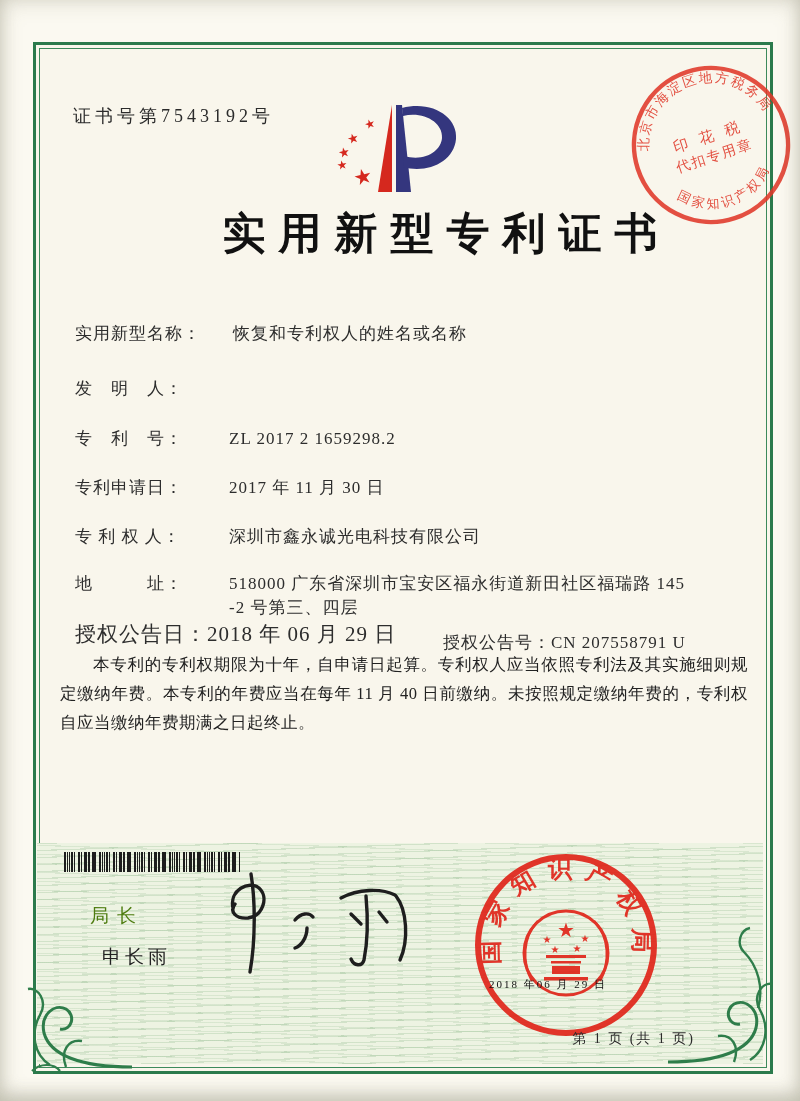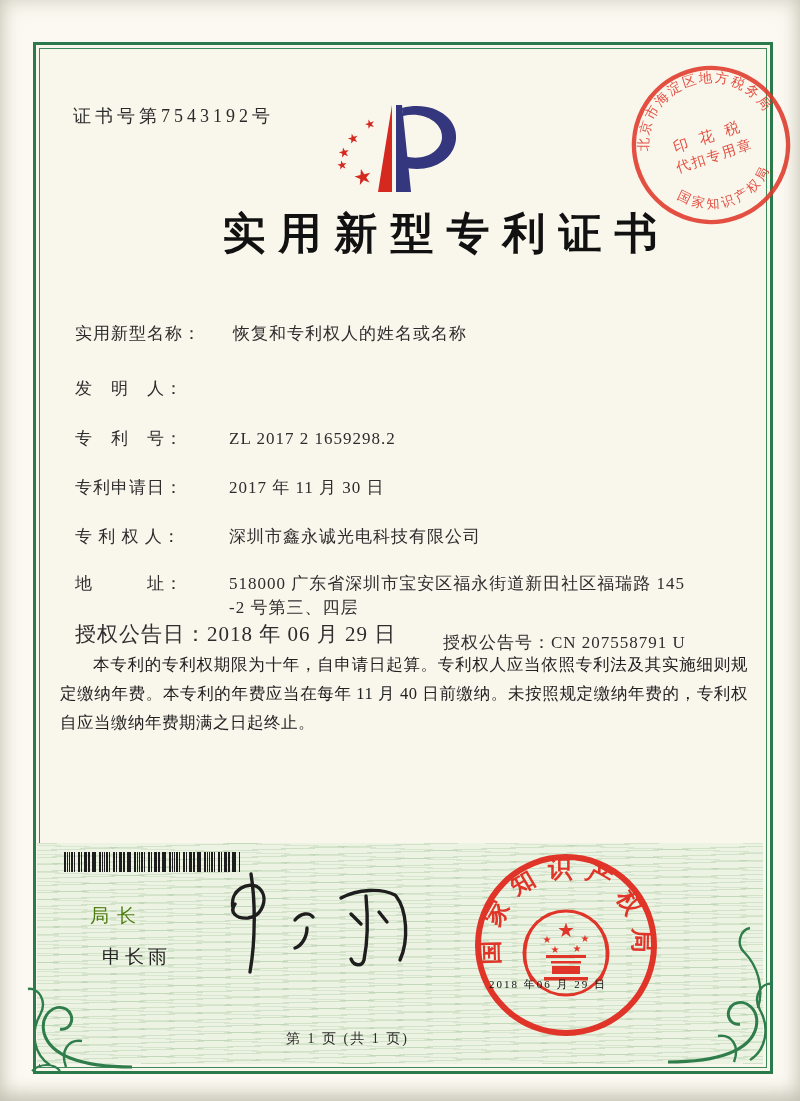--- a/index.html
+++ b/index.html
@@ -38,21 +38,21 @@
     background:
       repeating-linear-gradient(90deg,#1d1d1d 0 2px,transparent 2px 3px,#1d1d1d 3px 4px,transparent 4px 7px),
       repeating-linear-gradient(90deg,#1d1d1d 0 1px,transparent 1px 5px);}
   .director-title{position:absolute;left:90px;top:903px;font-size:19px;letter-spacing:8px;color:#4d7c0f;}
   .director-name{position:absolute;left:90px;top:944px;font-size:19px;letter-spacing:4px;color:#222;margin-left:12px;}
   .signature{position:absolute;left:195px;top:868px;z-index:6;}
   .seal-top{position:absolute;left:626px;top:60px;opacity:.88;z-index:5;}
   .seal-bottom{position:absolute;left:468px;top:847px;opacity:.92;z-index:4;}
   .seal-date{position:absolute;left:489px;top:977px;font-size:11px;letter-spacing:2px;
     color:#111;z-index:7;font-weight:500;}
-  .footer{position:absolute;left:0;top:1030px;width:695px;text-align:center;
+  .footer{position:absolute;left:0;top:1030px;width:695px;text-align:right;
     font-size:14px;letter-spacing:2px;color:#2b2b2b;z-index:5;}
   .flourish{position:absolute;z-index:6;}
   .flourish.left{left:20px;top:975px;}
   .flourish.right{left:665px;top:922px;transform:scaleX(-1);}
 </style>
 </head>
 <body>
 
 <div class="frame"></div>
 <div class="wave-band"></div>

